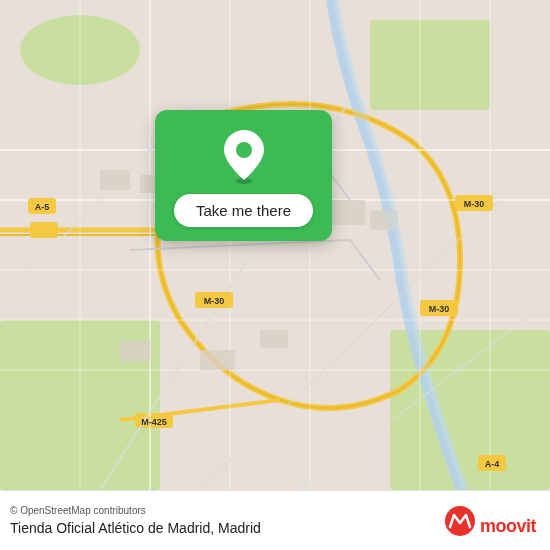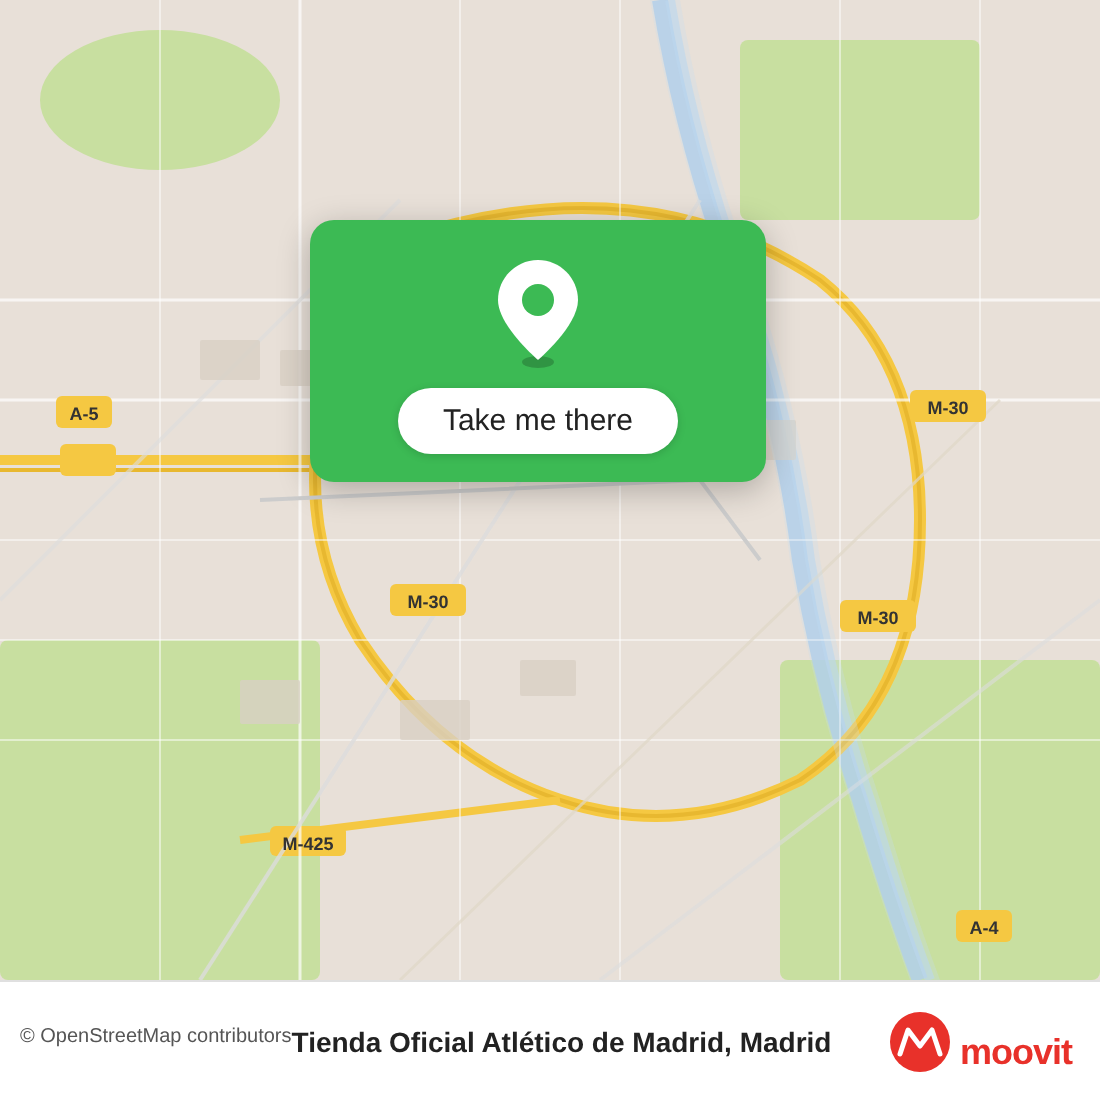--- a/index.html
+++ b/index.html
@@ -25,21 +25,21 @@
       height: 100%;
       position: absolute;
       top: 0; left: 0;
     }
 
     
     #location-card {
       position: absolute;
       top: 110px;
       left: 155px;
-      width: 228px;
+      width: 177px;
       background: #3cba54;
       border-radius: 12px;
       padding: 18px 16px 14px;
       display: flex;
       flex-direction: column;
       align-items: center;
       box-shadow: 0 4px 16px rgba(0,0,0,0.25);
     }
 
     #pin-icon {
@@ -67,33 +67,33 @@
       background: white;
       display: flex;
       align-items: center;
       justify-content: space-between;
       padding: 0 14px 0 10px;
       border-top: 1px solid #e0e0e0;
     }
 
     #bottom-left {
       display: flex;
-      flex-direction: row;
+      flex-direction: column;
     }
 
     #osm-credit {
       font-size: 10px;
       color: #555;
       margin-bottom: 4px;
     }
 
     #location-name {
       font-size: 14px;
       color: #222;
-      font-weight: 700;
+      font-weight: 400;
     }
 
     #moovit-logo {
       display: flex;
       align-items: flex-end;
       gap: 4px;
     }
 
     #moovit-icon {
       width: 32px;

